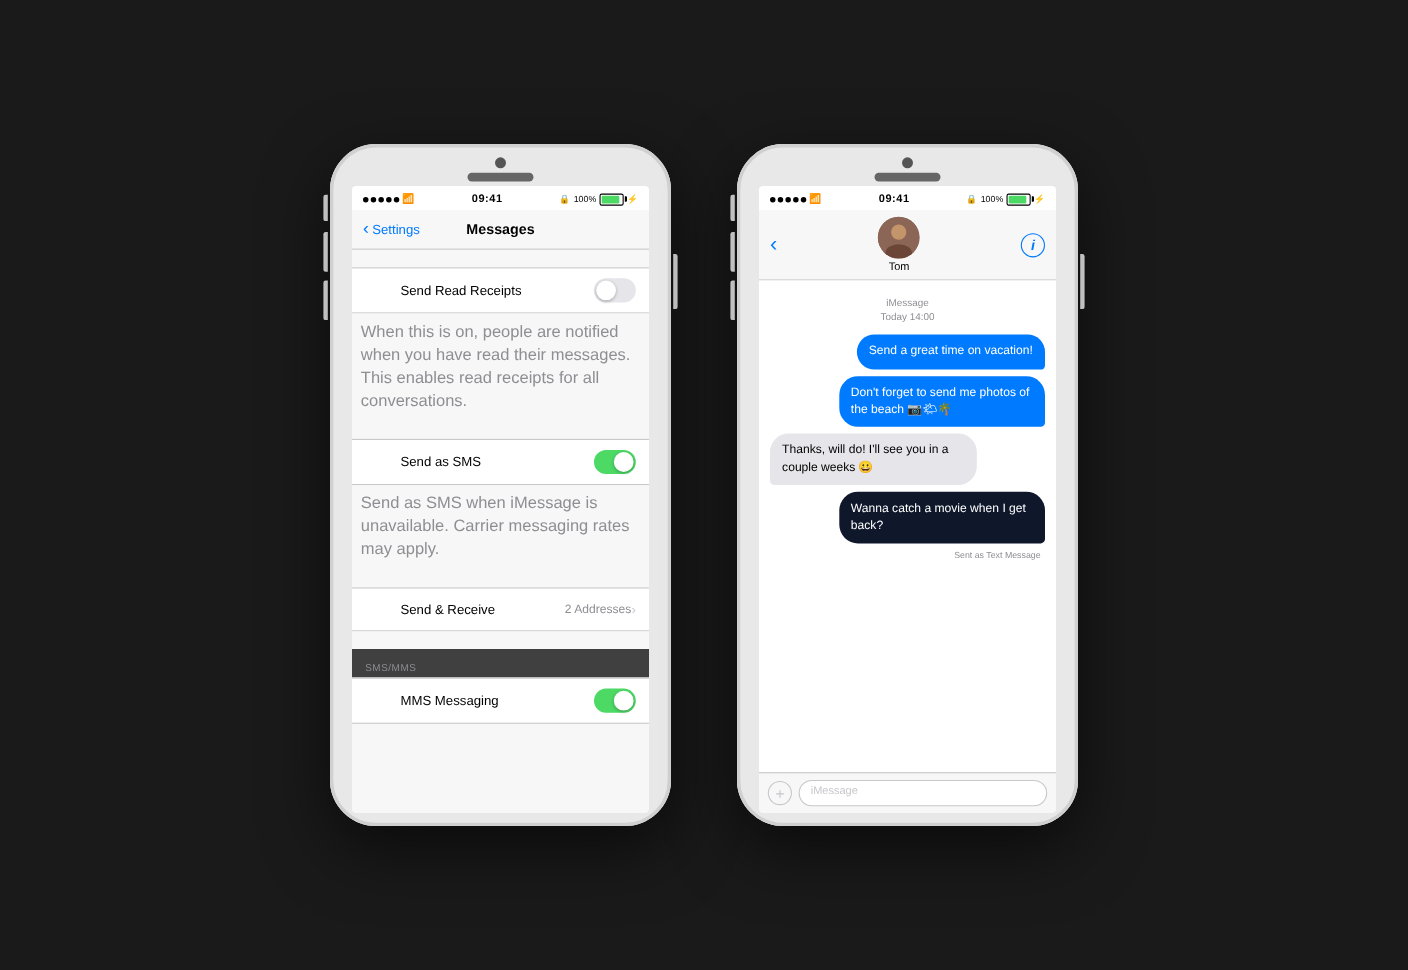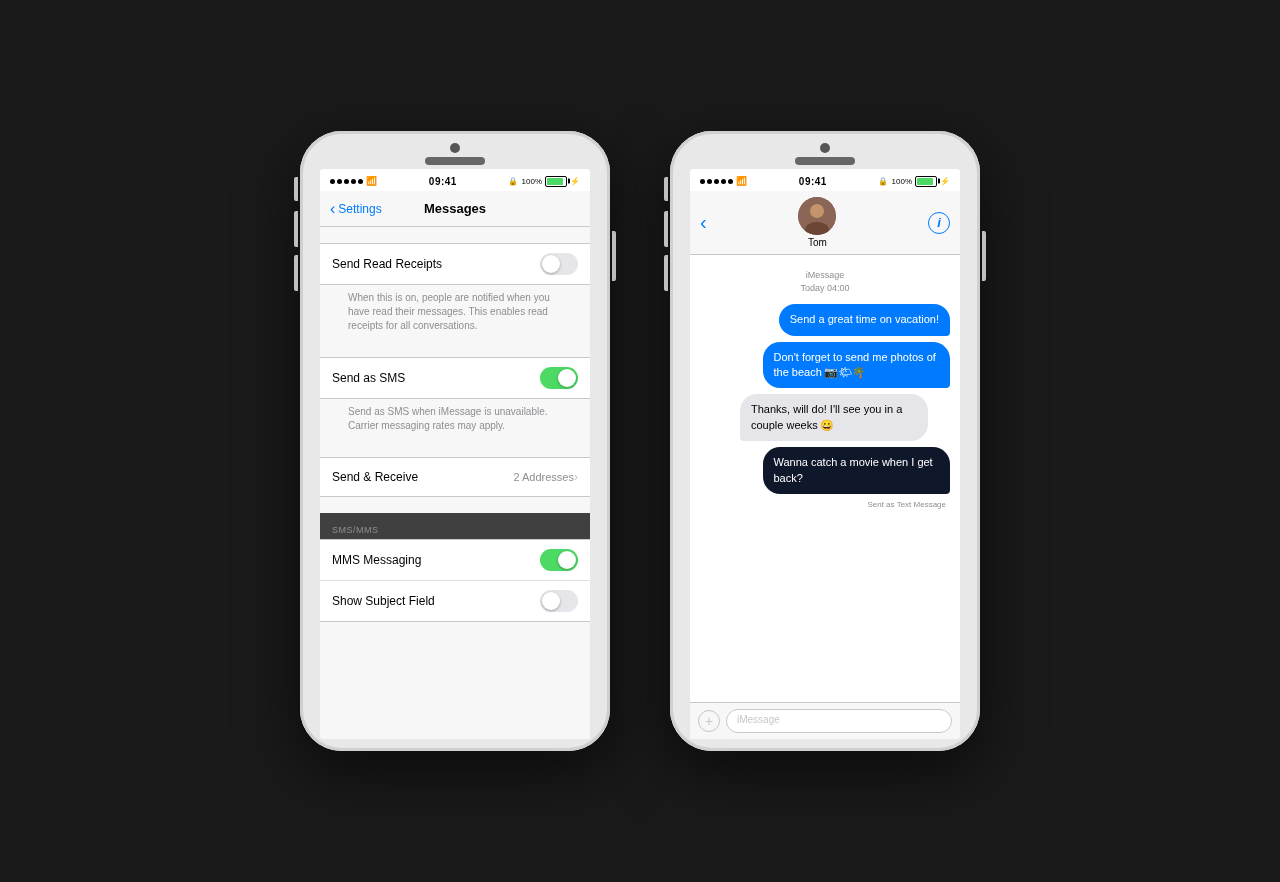--- a/index.html
+++ b/index.html
@@ -193,39 +193,40 @@
       transform: translateX(-50%);
       font-size: 13px;
       font-weight: 700;
       color: #000000;
     }
 
     .settings-section {
       background: #fff;
       border-top: 0.5px solid #c8c8c8;
       border-bottom: 0.5px solid #c8c8c8;
+      padding-left: 32px;
     }
     .settings-row {
       display: flex;
       align-items: center;
       justify-content: space-between;
       padding: 9px 12px;
       min-height: 38px;
       border-bottom: 0.5px solid #e0e0e0;
     }
     .settings-row:last-child {
       border-bottom: none;
     }
     .settings-row-label {
       font-size: 12px;
       color: #000;
     }
     .settings-desc {
-      padding: 6px 28px 8px;
-      font-size: 10px;
+      padding: 6px 8px 8px;
+      font-size: 15px;
       color: #8e8e93;
       line-height: 1.4;
       background: #f7f7f7;
     }
     .settings-section-header {
       padding: 12px 12px 4px;
       font-size: 9px;
       color: #8e8e93;
       text-transform: uppercase;
       letter-spacing: 0.5px;
@@ -369,21 +370,20 @@
     }
     .bubble.green {
       background: #0f172a;
       color: #fff;
       border-bottom-right-radius: 4px;
     }
     .bubble.gray {
       background: #e5e5ea;
       color: #000;
       border-bottom-left-radius: 4px;
-      margin-left: 40px;
     }
     .sent-as-text {
       text-align: right;
       font-size: 8px;
       color: #8e8e93;
       padding-right: 4px;
     }
 
     .messages-input-area {
       display: flex;
@@ -487,26 +487,20 @@
 
         <div class="settings-section-header">SMS/MMS</div>
 
         <div class="settings-section">
           <div class="settings-row">
             <span class="settings-row-label">MMS Messaging</span>
             <div class="toggle on">
               <div class="toggle-knob"></div>
             </div>
           </div>
-          <div class="settings-row">
-            <span class="settings-row-label">Show Subject Field</span>
-            <div class="toggle off">
-              <div class="toggle-knob"></div>
-            </div>
-          </div>
         </div>
 
       </div>
     </div>
   </div>
 
   <div class="phone">
 
     <div class="side-btn-left mute-btn"></div>
     <div class="side-btn-left vol-up"></div>
@@ -558,21 +552,21 @@
           </div>
           <span class="msg-contact-name">Tom</span>
         </div>
         <div class="msg-nav-info">i</div>
       </div>
 
       <div class="messages-area">
 
         <div class="timestamp-label">
           <div>iMessage</div>
-          <div>Today 04:00</div>
+          <div>Today 14:00</div>
         </div>
 
         <div class="bubble-row sent">
           <div class="bubble blue">
             <span>Send a great time on vacation!</span>
           </div>
         </div>
 
         <div class="bubble-row sent">
           <div class="bubble blue">

